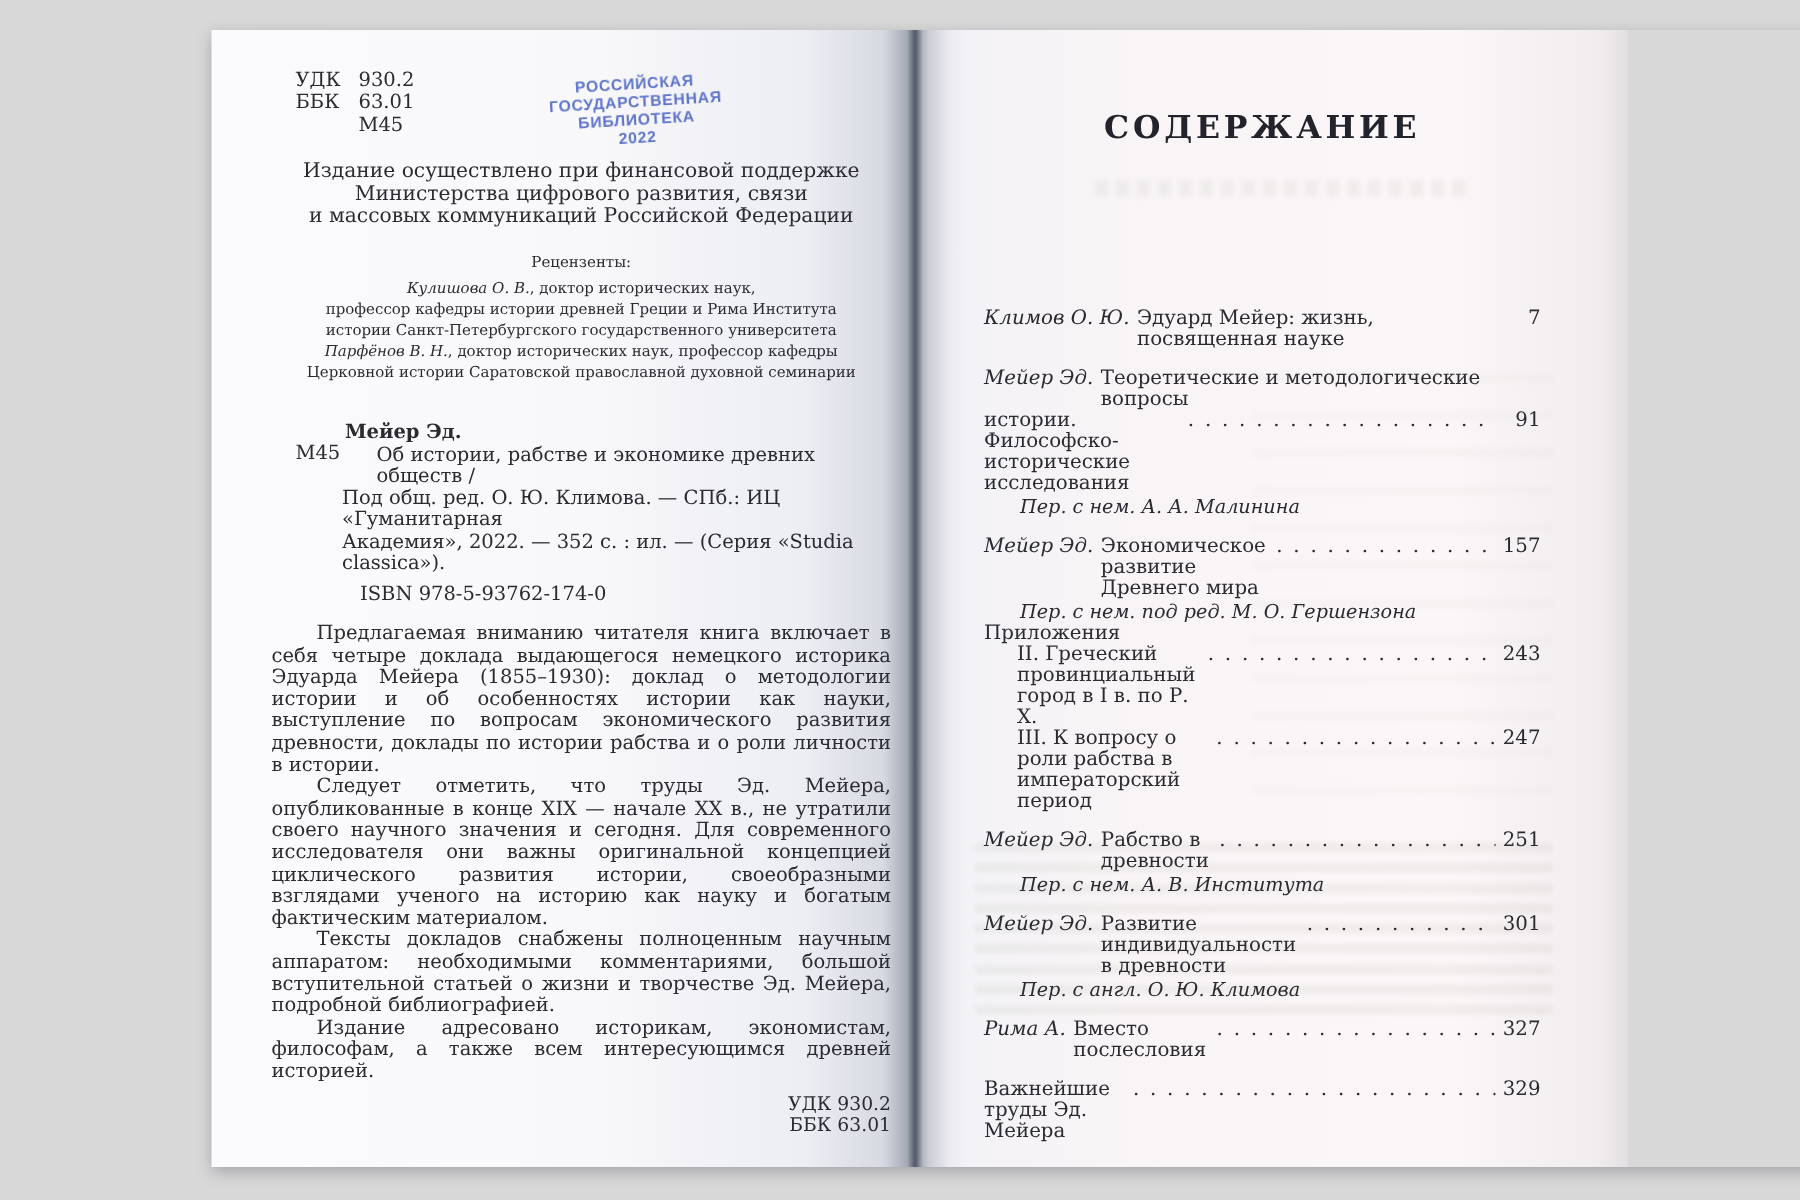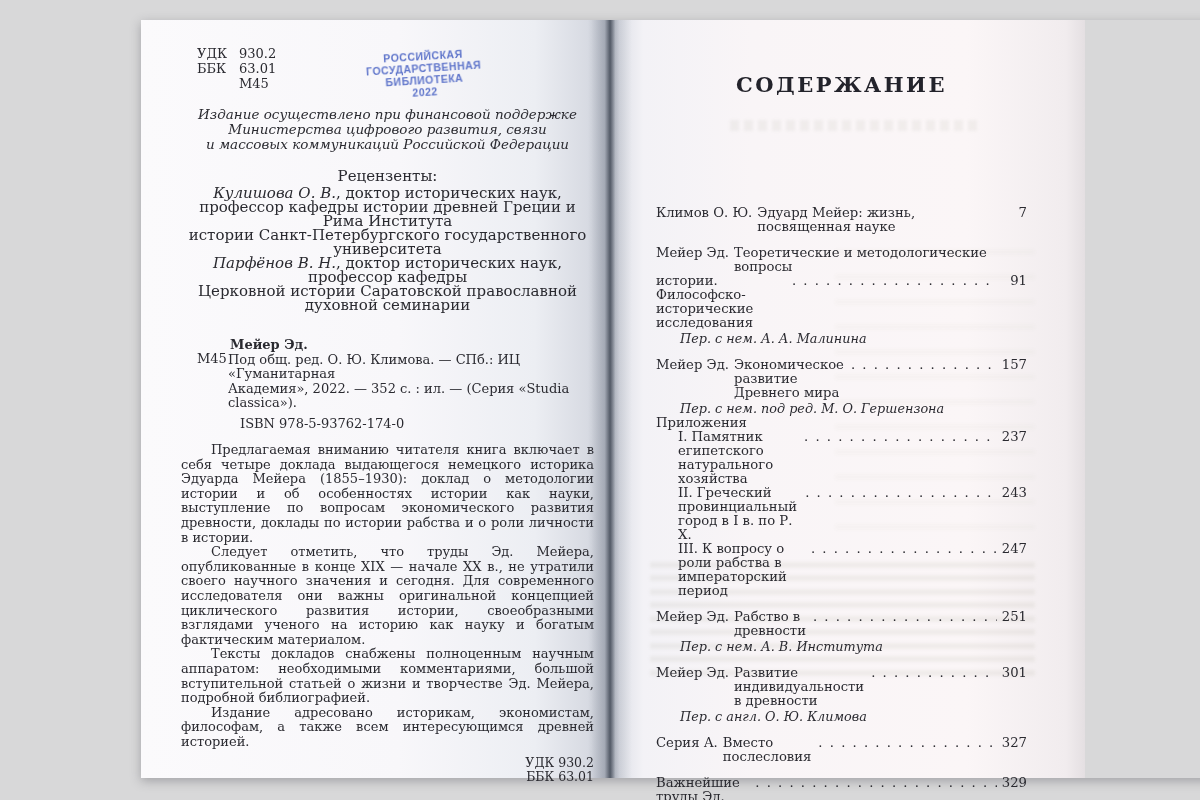--- a/index.html
+++ b/index.html
@@ -37,43 +37,43 @@
   .codes .vals{margin-left:6px;}
   .m45{margin-left:58px;font-size:13px;line-height:15px;}
   .stamp{
     position:absolute;left:208px;top:30px;width:150px;text-align:center;z-index:2;
     transform:rotate(-3.5deg);
     font-family:"Liberation Sans","DejaVu Sans",sans-serif;
     font-weight:bold;color:#4a63c4;opacity:.88;
     font-size:10.5px;line-height:12px;letter-spacing:.5px;
     filter:blur(.3px);
   }
-  .funding{margin-top:16px;text-align:center;font-style:italic;font-size:13.5px;line-height:15px;}
-  .reviewers{margin-top:17px;text-align:center;font-size:15px;line-height:14px;}
+  .funding{margin-top:16px;text-align:center;font-size:13.5px;line-height:15px;}
+  .reviewers{margin-top:17px;text-align:center;font-size:10px;line-height:14px;}
   .reviewers .head{margin-bottom:3px;}
   .rev-name{font-style:italic;}
   .biblio{position:relative;margin-top:26px;font-size:13px;line-height:14.5px;}
   .biblio .auth{margin-left:49px;font-weight:bold;}
   .biblio .marg{position:absolute;left:16px;top:14px;}
   .biblio .l1{margin-left:70px;}
   .biblio .l2,.biblio .l3{margin-left:47px;}
   .biblio .isbn{margin-left:59px;margin-top:6px;}
   .annot{margin-top:12px;font-size:13px;line-height:14.6px;text-align:justify;}
   .annot p{margin:0;text-indent:30px;}
   .foot-codes{margin-top:7px;text-align:right;font-size:12.5px;line-height:14px;}
   
   .toc-title{
     text-align:center;font-weight:bold;font-size:21px;line-height:22px;letter-spacing:2.5px;
     color:#23232b;
   }
   .toc{margin-top:110px;font-size:13.2px;line-height:14px;position:relative;z-index:3;}
   .row{display:flex;align-items:baseline;}
   .gap{margin-top:12px;}
   .ind{padding-left:22px;}
-  .it{margin-right:5px;white-space:nowrap;}
+  .it{font-style:italic;margin-right:5px;white-space:nowrap;}
   .note{font-style:italic;font-size:12.8px;margin-top:2px;margin-left:24px;}
   .lead{flex:1 1 auto;overflow:hidden;white-space:nowrap;margin:0 4px 0 7px;}
   .lead::after{content:". . . . . . . . . . . . . . . . . . . . . . . . . . . . . . . . . . . . . . . . . . . . . . . . . .";letter-spacing:1.5px;}
   .lead.blank::after{content:"";}
   .pg{flex:0 0 auto;min-width:26px;text-align:right;}
   
   .ghost{position:absolute;pointer-events:none;filter:blur(1.6px);z-index:1;}
   .ghost-title{
     left:120px;top:100px;width:250px;height:11px;opacity:.5;
     background:repeating-linear-gradient(90deg,rgba(140,142,120,.18) 0 9px,rgba(140,142,120,0) 9px 14px);
@@ -124,20 +124,21 @@
       <div><span class="rev-name">Кулишова О. В.</span><span>, доктор исторических наук,</span></div>
       <div>профессор кафедры истории древней Греции и Рима Института</div>
       <div>истории Санкт-Петербургского государственного университета</div>
       <div><span class="rev-name">Парфёнов В. Н.</span><span>, доктор исторических наук, профессор кафедры</span></div>
       <div>Церковной истории Саратовской православной духовной семинарии</div>
     </div>
 
     <div class="biblio">
       <div class="auth">Мейер Эд.</div>
       <div class="marg">М45</div>
+      <div class="l1">Об истории, рабстве и экономике древних обществ /</div>
       <div class="l2">Под общ. ред. О. Ю. Климова. — СПб.: ИЦ «Гуманитарная</div>
       <div class="l3">Академия», 2022. — 352 с. : ил. — (Серия «Studia classica»).</div>
       <div class="isbn">ISBN 978-5-93762-174-0</div>
     </div>
 
     <div class="annot">
       <p>Предлагаемая вниманию читателя книга включает в себя четыре доклада выдающегося немецкого историка Эдуарда Мейера (1855–1930): доклад о методологии истории и об особенностях истории как науки, выступление по вопросам экономического развития древности, доклады по истории рабства и о роли личности в истории.</p>
       <p>Следует отметить, что труды Эд. Мейера, опубликованные в конце XIX — начале XX в., не утратили своего научного значения и сегодня. Для современного исследователя они важны оригинальной концепцией циклического развития истории, своеобразными взглядами ученого на историю как науку и богатым фактическим материалом.</p>
       <p>Тексты докладов снабжены полноценным научным аппаратом: необходимыми комментариями, большой вступительной статьей о жизни и творчестве Эд. Мейера, подробной библиографией.</p>
       <p>Издание адресовано историкам, экономистам, философам, а также всем интересующимся древней историей.</p>
@@ -187,25 +188,20 @@
         <span class="pg">157</span>
       </div>
       <div class="row note">
         <span>Пер. с нем. под ред. М. О. Гершензона</span>
       </div>
 
       <div class="row">
         <span class="tt">Приложения</span>
       </div>
       <div class="row ind">
-        <span class="tt">I. Памятник египетского натурального хозяйства</span>
-        <span class="lead"></span>
-        <span class="pg">237</span>
-      </div>
-      <div class="row ind">
         <span class="tt">II. Греческий провинциальный город в I в. по Р. Х.</span>
         <span class="lead"></span>
         <span class="pg">243</span>
       </div>
       <div class="row ind">
         <span class="tt">III. К вопросу о роли рабства в императорский период</span>
         <span class="lead"></span>
         <span class="pg">247</span>
       </div>
 
@@ -223,21 +219,21 @@
         <span class="it">Мейер Эд.</span>
         <span class="tt">Развитие индивидуальности в древности</span>
         <span class="lead"></span>
         <span class="pg">301</span>
       </div>
       <div class="row note">
         <span>Пер. с англ. О. Ю. Климова</span>
       </div>
 
       <div class="row gap">
-        <span class="it">Серия А.</span>
+        <span class="it">Рима А.</span>
         <span class="tt">Вместо послесловия</span>
         <span class="lead"></span>
         <span class="pg">327</span>
       </div>
 
       <div class="row gap">
         <span class="tt">Важнейшие труды Эд. Мейера</span>
         <span class="lead"></span>
         <span class="pg">329</span>
       </div>

